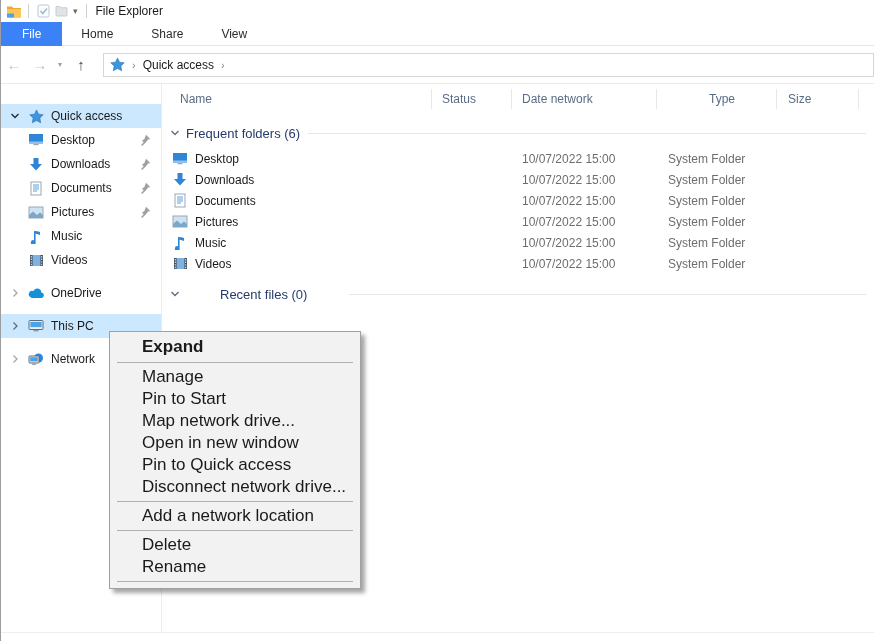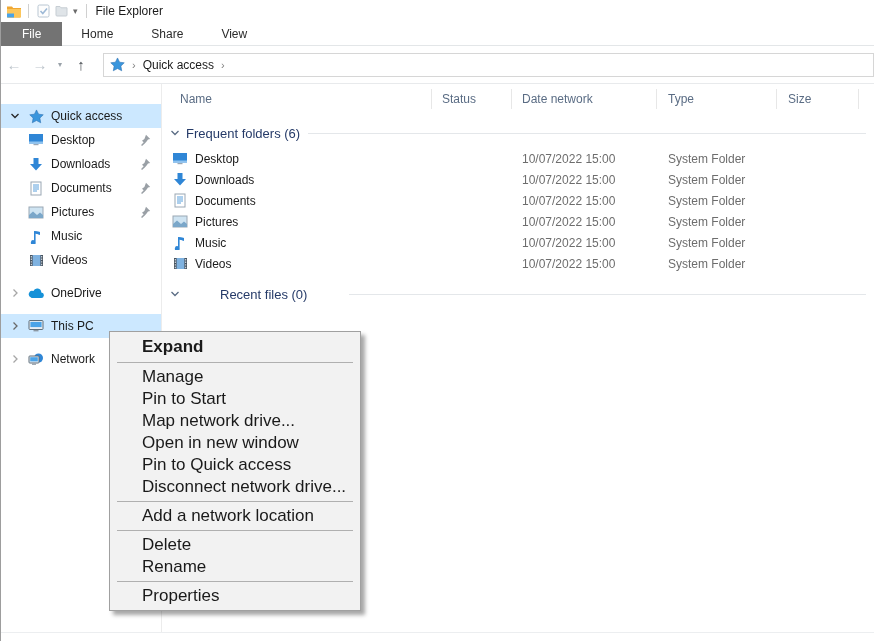--- a/index.html
+++ b/index.html
@@ -10,21 +10,21 @@
   
   .titlebar { height:22px; display:flex; align-items:center; padding-left:4px; background:#fff; }
   .tb-icon { width:18px; height:16px; display:inline-flex; align-items:center; justify-content:center; }
   .tb-sep { width:1px; height:14px; background:#d0d0d0; margin:0 5px; }
   .tb-title { font-size:12px; color:#1a1a1a; margin-left:4px; }
   .qat-arrow { font-size:9px; color:#6a6a6a; margin:0 3px; }
 
   
   .ribbon-tabs { height:24px; display:flex; align-items:stretch; border-bottom:1px solid #e3e6e8; background:#fff; }
   .tab { font-size:12px; color:#2b2b2b; display:flex; align-items:center; padding:0 19px; cursor:default; }
-  .tab-file { background:#737373; color:#fff; padding:12px 21px; }
+  .tab-file { background:#3b82f6; color:#fff; padding:12px 21px; }
 
   
   .navbar { height:38px; display:flex; align-items:center; border-bottom:1px solid #e8eaec; background:#fff; }
   .nav-btn { font-size:15px; width:26px; text-align:center; }
   .nav-back,.nav-fwd { color:#bcc4cb; }
   .nav-drop { font-size:8px; color:#9aa2a9; width:14px; text-align:center; }
   .nav-up { color:#4a4f54; width:28px; }
   .addressbar { flex:1; height:24px; margin:0 0 0 8px; border:1px solid #d6d6d6; display:flex; align-items:center; padding-left:6px; background:#fff; }
   .crumb-sep { font-size:11px; color:#808080; margin:0 7px; }
   .crumb-text { font-size:12px; color:#1a1a1a; }
@@ -40,21 +40,21 @@
   .child .side-icon { margin-left:27px; }
   .pin { position:absolute; right:10px; top:6px; width:12px; height:12px; }
   .side-gap { height:9px; }
 
   .main { flex:1; position:relative; }
   .cols-header { display:flex; height:26px; align-items:center; margin-top:2px; }
   .colh { font-size:12px; color:#5a6c84; border-right:1px solid #e7e7e7; height:20px; line-height:20px; }
   .colh.c-name { width:270px; padding-left:18px; }
   .colh.c-status { width:80px; padding-left:10px; }
   .colh.c-date { width:145px; padding-left:10px; }
-  .colh.c-type { width:120px; padding-left:11px; }
+  .colh.c-type { width:120px; padding-left:11px;text-align:center; }
   .colh.c-size { width:82px; padding-left:11px; }
 
   .group-header { display:flex; align-items:center; height:18px; margin:12px 8px 6px 8px; }
   .group-header svg { flex:none; }
   .group-label { font-size:13px; color:#253a68; margin-left:6px; white-space:nowrap; }
   .group-rule { flex:1; height:1px; background:#e4e7ea; margin-left:8px; }
 
   .file-row { display:flex; height:21px; align-items:center; font-size:12px; }
   .fr-name { width:270px; display:flex; align-items:center; color:#1a1a1a; }
   .fr-icon { width:16px; height:16px; margin-left:10px; margin-right:7px; flex:none; display:flex; align-items:center; justify-content:center; }
@@ -396,16 +396,15 @@
     <div class="menu-item">Map network drive...</div>
     <div class="menu-item">Open in new window</div>
     <div class="menu-item">Pin to Quick access</div>
     <div class="menu-item">Disconnect network drive...</div>
     <div class="menu-sep"></div>
     <div class="menu-item">Add a network location</div>
     <div class="menu-sep"></div>
     <div class="menu-item">Delete</div>
     <div class="menu-item">Rename</div>
     <div class="menu-sep"></div>
-    <div class="menu-item">Properties</div>
   </div>
 
 </div>
 
 </body></html>

